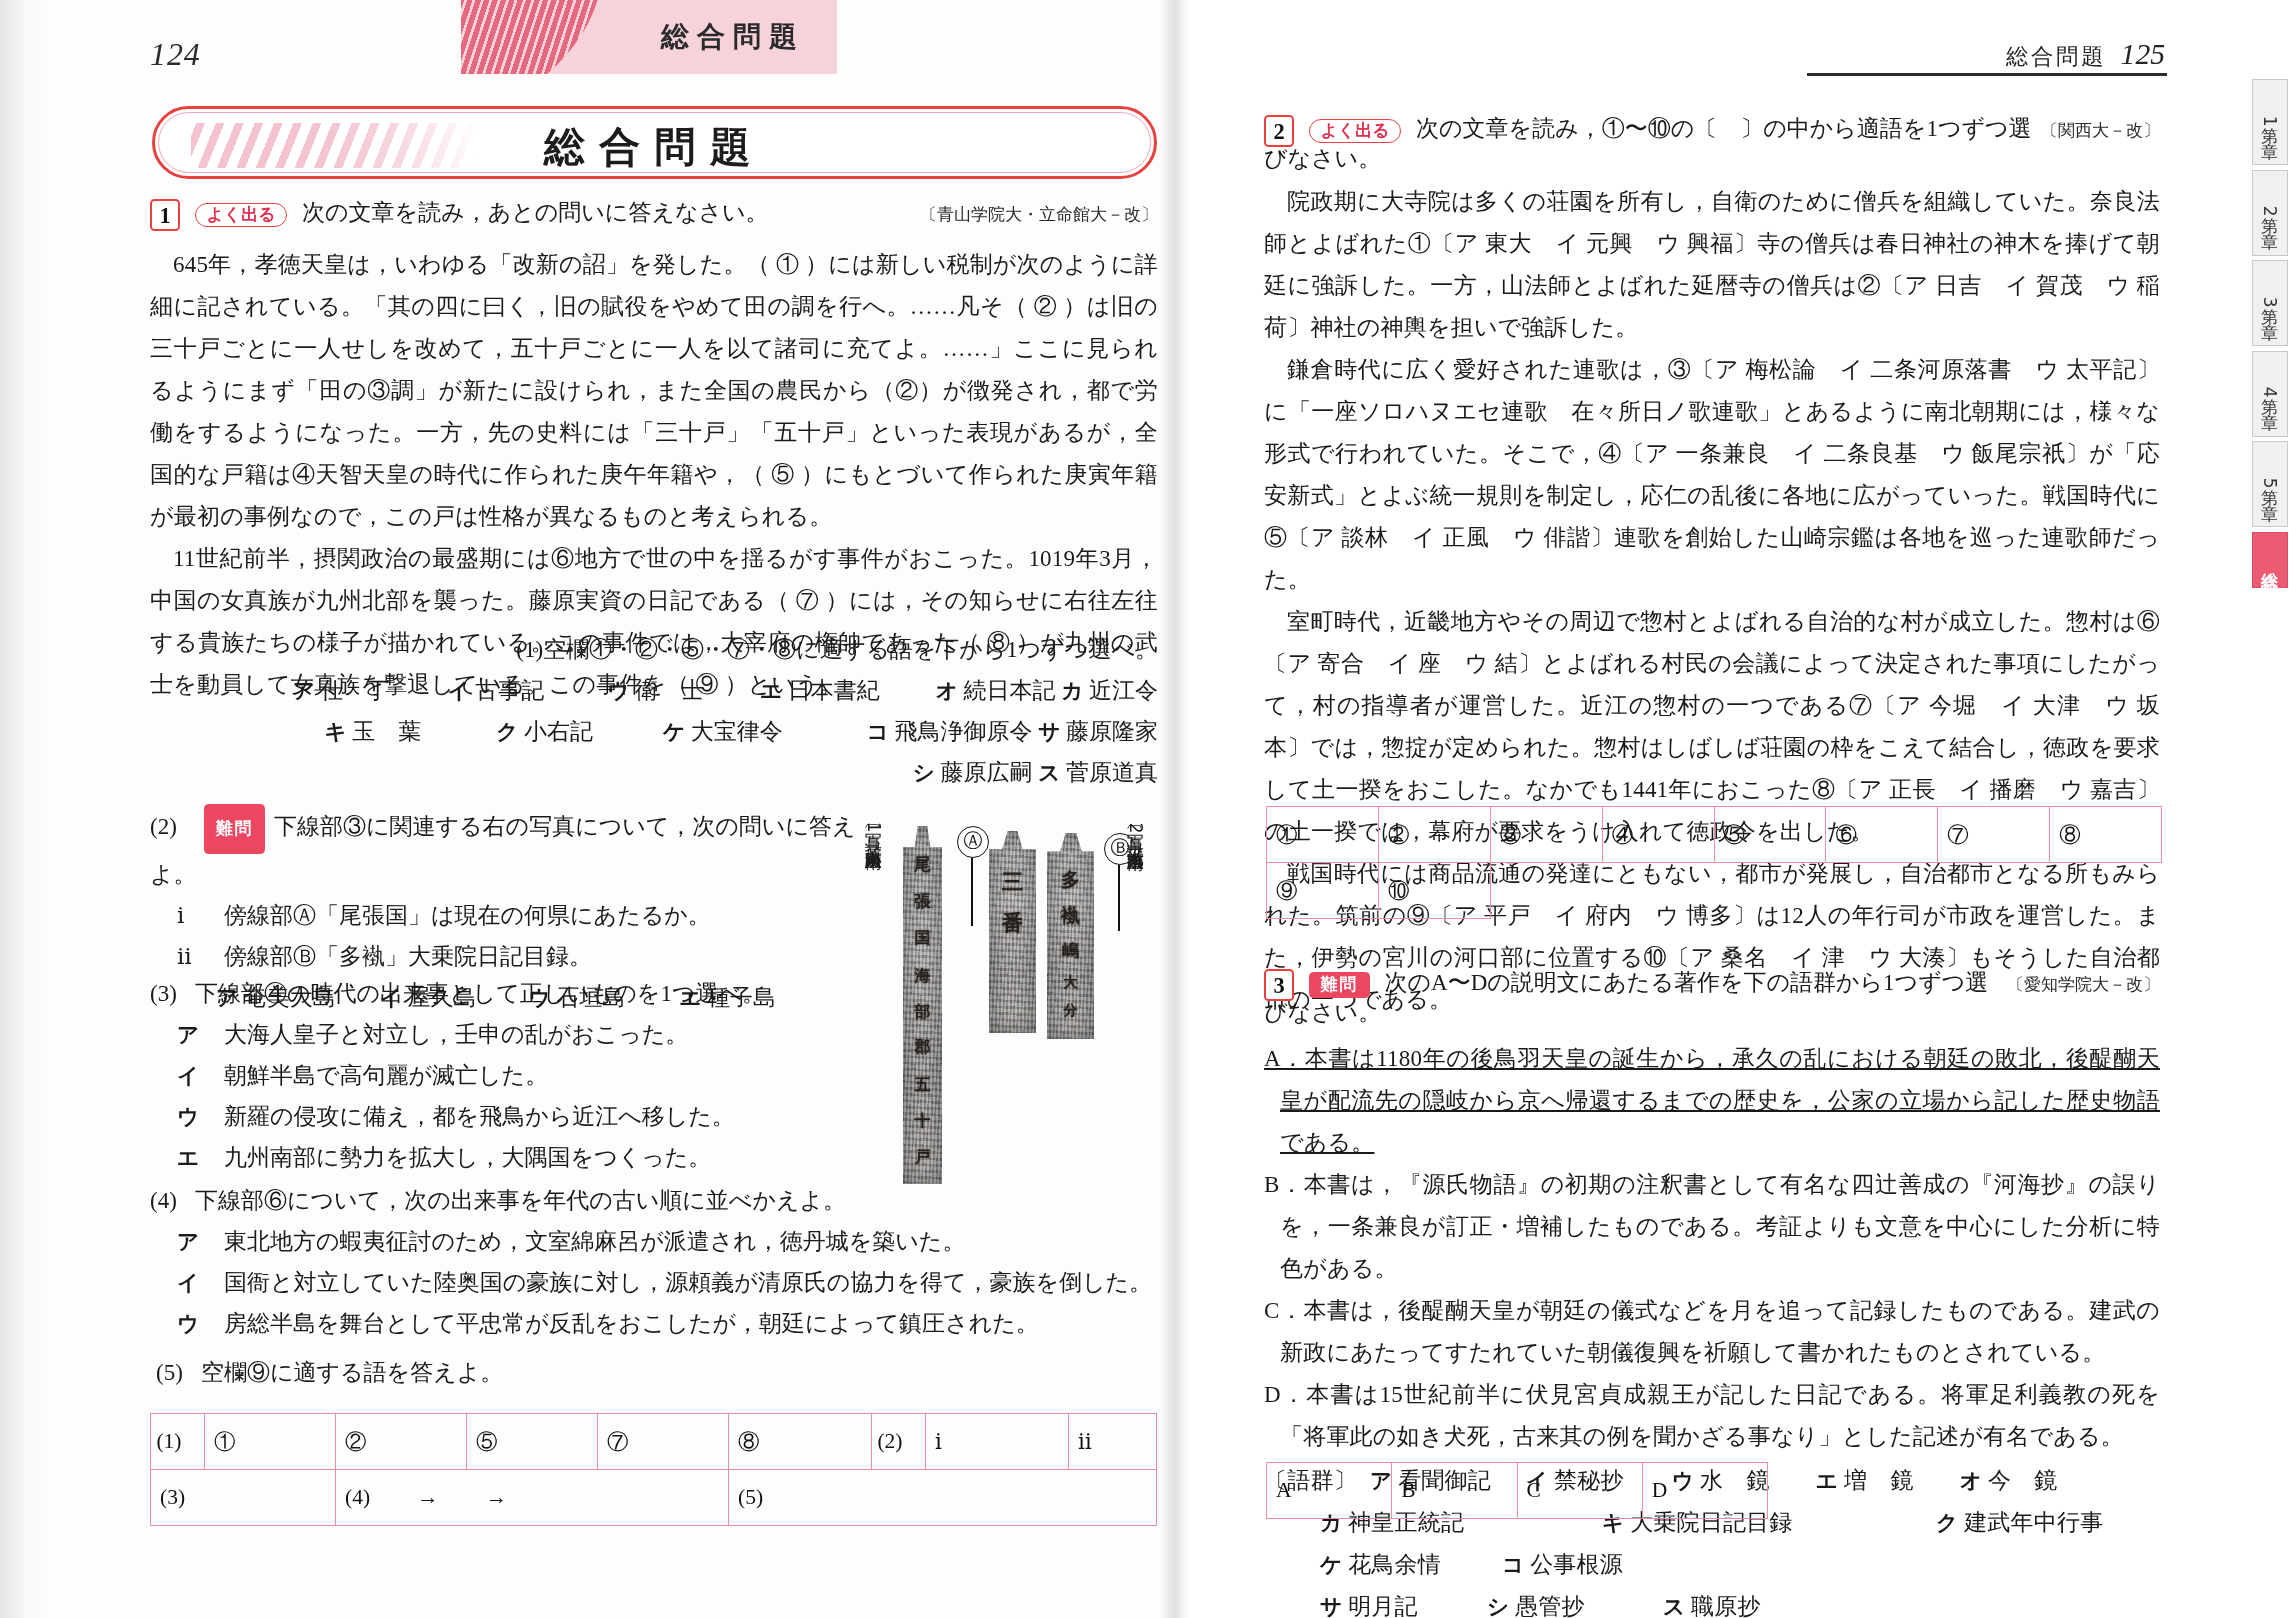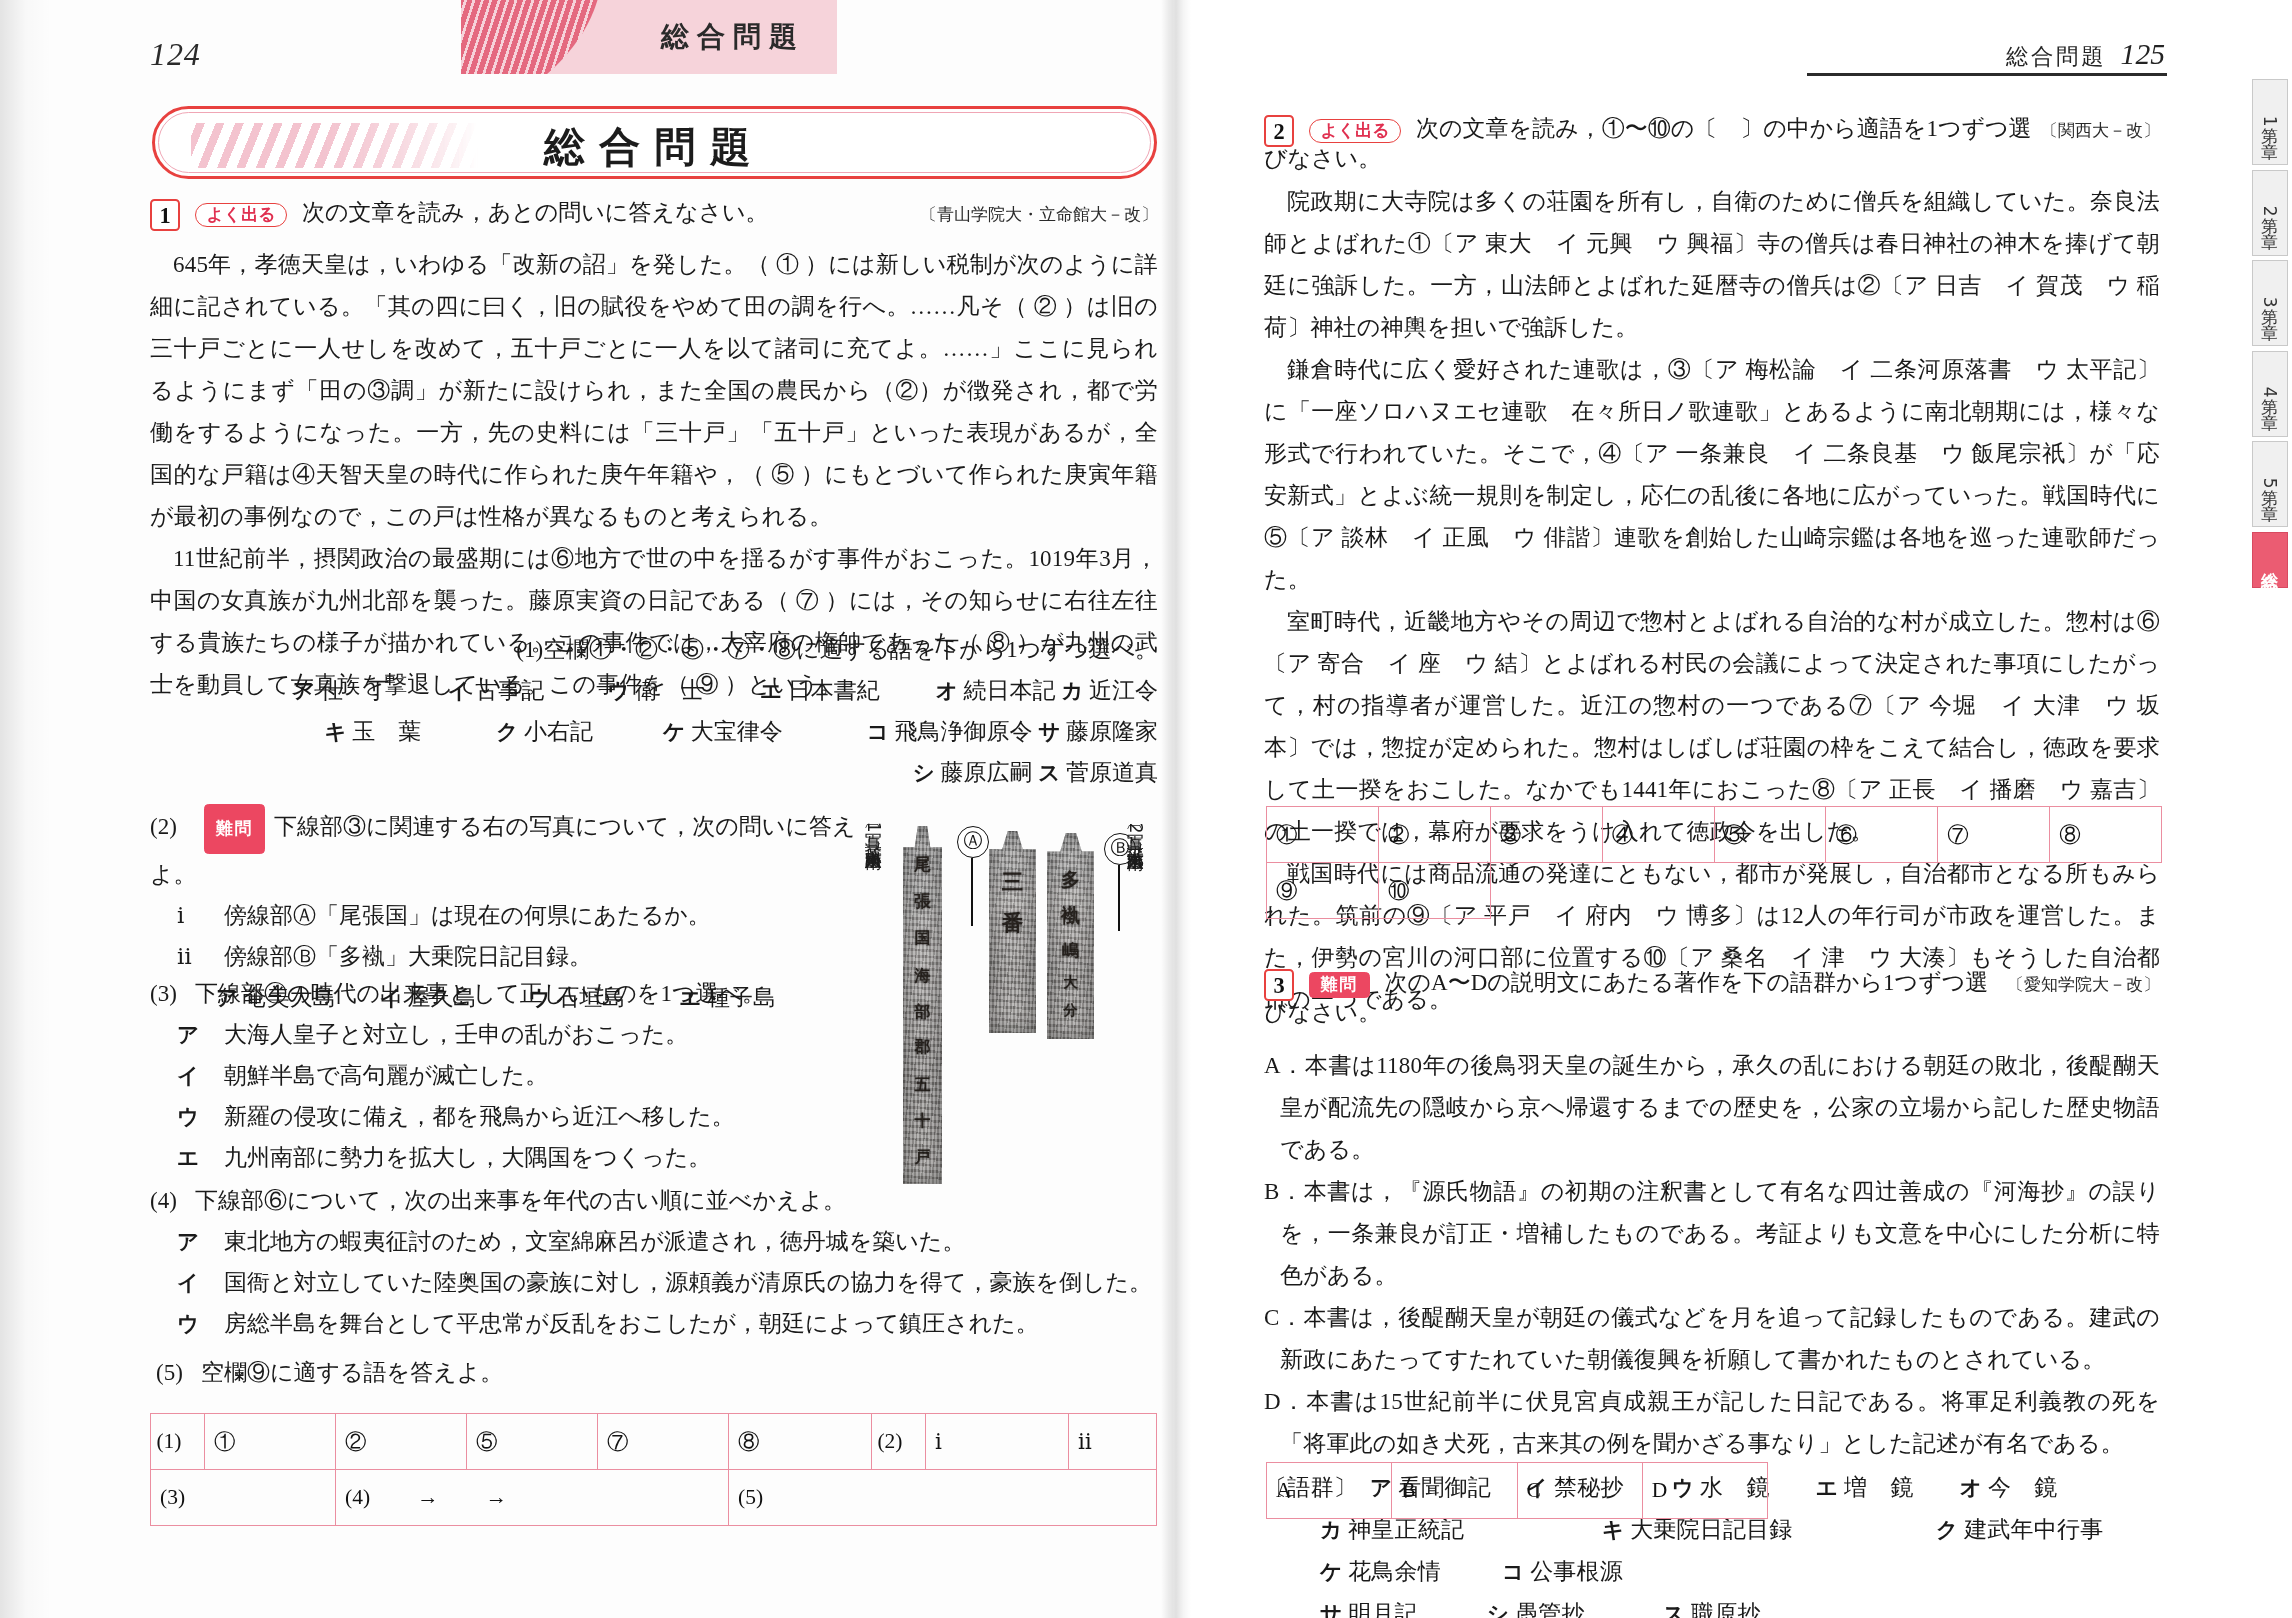--- a/index.html
+++ b/index.html
@@ -390,21 +390,21 @@
     </tbody>
       </table>
 
     <div style="position:absolute;left:91px;top:969px;width:896px;">
       <div class="qhead">
         <span class="src">〔愛知学院大－改〕</span>
         <span class="qnum">3</span>
         <span class="badge hard">難問</span>
         <span>次のA〜Dの説明文にあたる著作を下の語群から1つずつ選びなさい。</span>
       </div>
-      <div class="body-txt" style="margin-top:21px;padding-left:16px;text-indent:-16px;">A．本書は1180年の後鳥羽天皇の誕生から，承久の乱における朝廷の敗北，後醍醐天皇が配流先の隠岐から京へ帰還するまでの歴史を，公家の立場から記した歴史物語である。</div>
+      <div class="body-txt" style="margin-top:14px;padding-left:16px;text-indent:-16px;text-decoration:underline;">A．本書は1180年の後鳥羽天皇の誕生から，承久の乱における朝廷の敗北，後醍醐天皇が配流先の隠岐から京へ帰還するまでの歴史を，公家の立場から記した歴史物語である。</div>
       <div class="body-txt" style="padding-left:16px;text-indent:-16px;">B．本書は，『源氏物語』の初期の注釈書として有名な四辻善成の『河海抄』の誤りを，一条兼良が訂正・増補したものである。考証よりも文意を中心にした分析に特色がある。</div>
       <div class="body-txt" style="padding-left:16px;text-indent:-16px;">C．本書は，後醍醐天皇が朝廷の儀式などを月を追って記録したものである。建武の新政にあたってすたれていた朝儀復興を祈願して書かれたものとされている。</div>
       <div class="body-txt" style="padding-left:16px;text-indent:-16px;">D．本書は15世紀前半に伏見宮貞成親王が記した日記である。将軍足利義教の死を「将軍此の如き犬死，古来其の例を聞かざる事なり」とした記述が有名である。</div>
 
       <div class="body-txt" style="margin-top:1.8px;">
         <span>〔語群〕</span>
         <span style="display:inline-block;width:150px;margin-left:7.2px;"><span class="kana">ア</span> <span>看聞御記</span></span>
         <span style="display:inline-block;width:140px;"><span class="kana">イ</span> <span>禁秘抄</span></span>
         <span style="display:inline-block;width:138px;"><span class="kana">ウ</span> <span>水　鏡</span></span>
         <span style="display:inline-block;width:138px;"><span class="kana">エ</span> <span>増　鏡</span></span>

